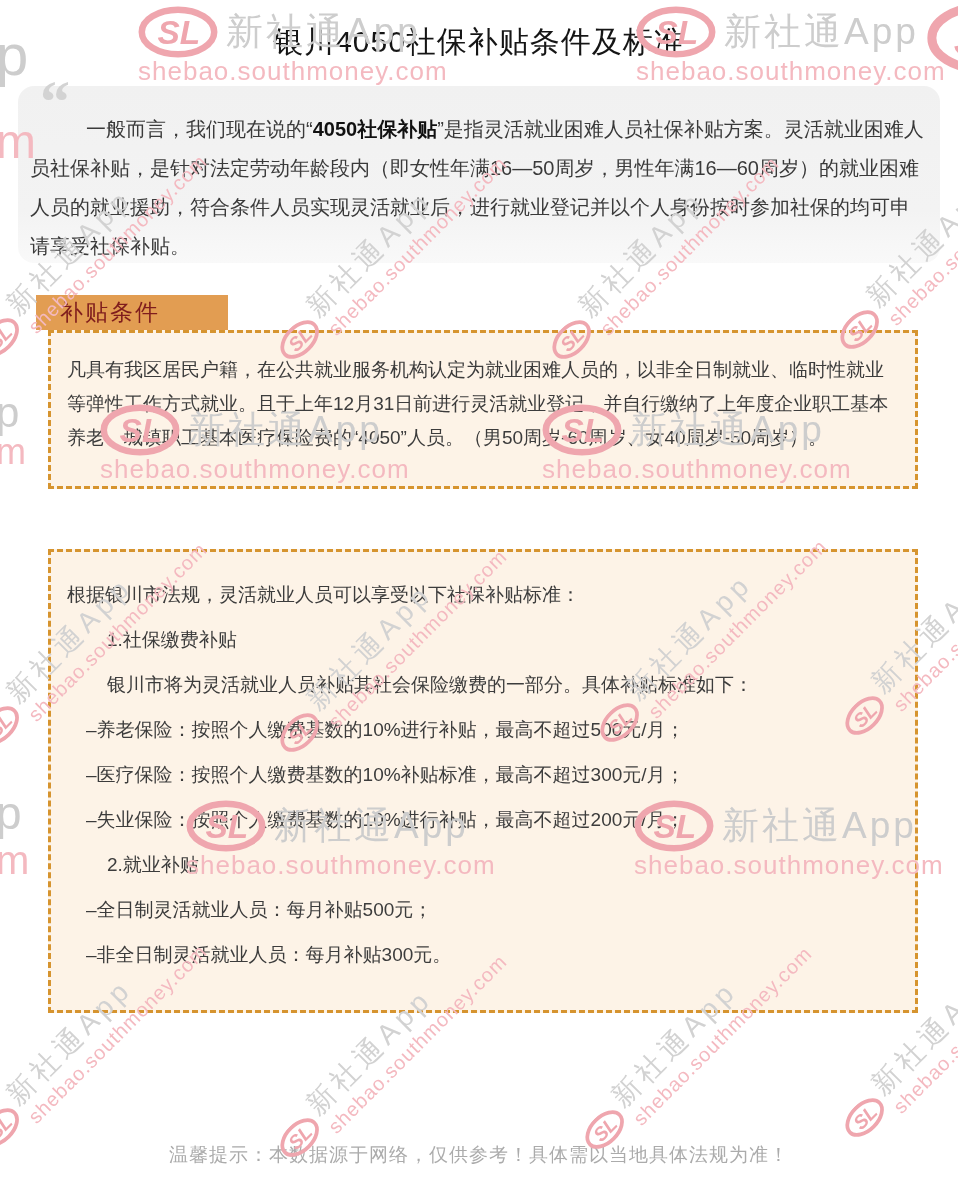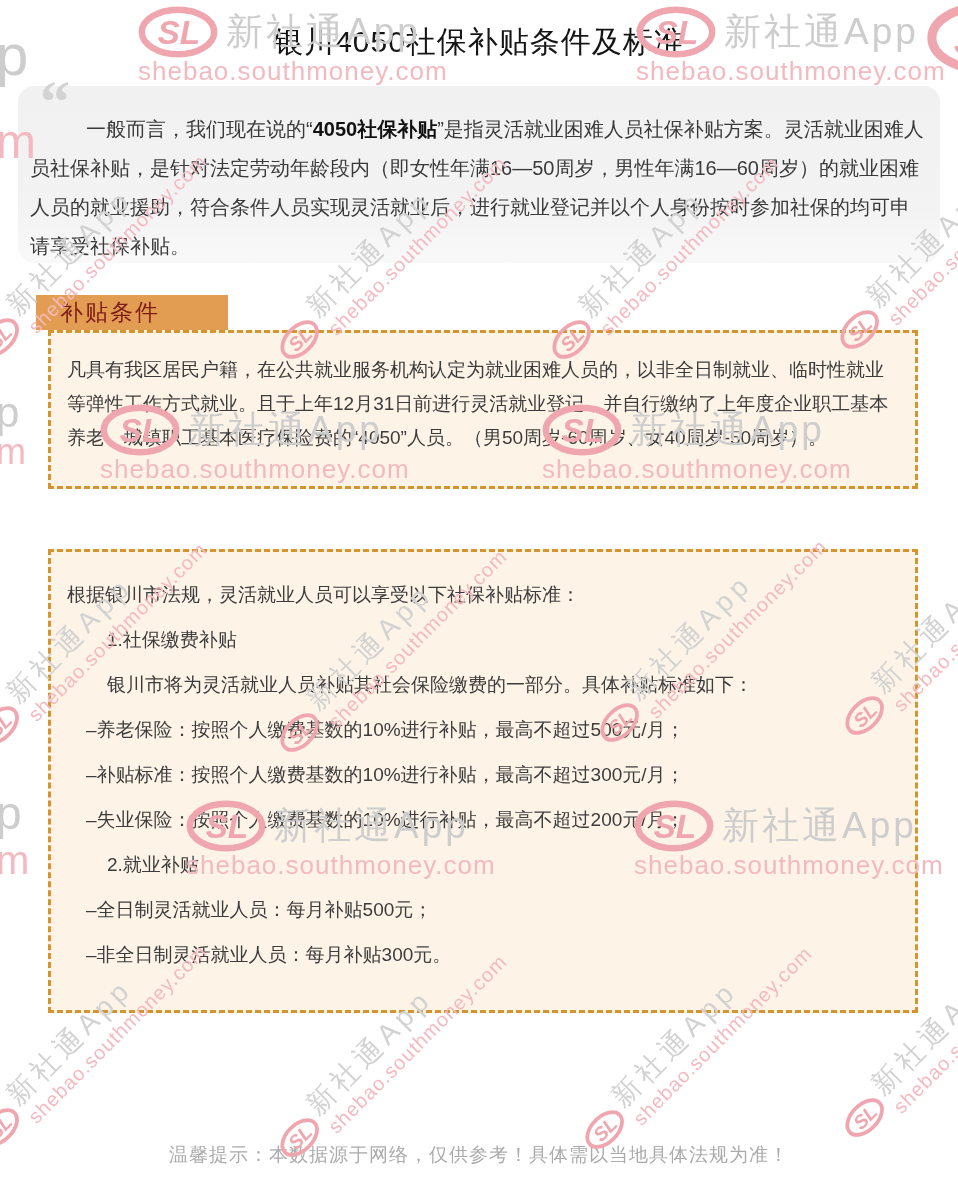--- a/index.html
+++ b/index.html
@@ -69,21 +69,21 @@
     <div class="sec-header h1">补贴条件</div>
     <div class="dash-box box1">
       <p class="bp">凡具有我区居民户籍，在公共就业服务机构认定为就业困难人员的，以非全日制就业、临时性就业等弹性工作方式就业。且于上年12月31日前进行灵活就业登记，并自行缴纳了上年度企业职工基本养老、城镇职工基本医疗保险费的“4050”人员。（男50周岁-60周岁、女40周岁-50周岁）。</p>
     </div>
 
     <div class="dash-box box2">
       <p class="bp">根据银川市法规，灵活就业人员可以享受以下社保补贴标准：</p>
       <p class="bp ind2">1.社保缴费补贴</p>
       <p class="bp ind2">银川市将为灵活就业人员补贴其社会保险缴费的一部分。具体补贴标准如下：</p>
       <p class="bp ind1">–养老保险：按照个人缴费基数的10%进行补贴，最高不超过500元/月；</p>
-      <p class="bp ind1">–补贴标准：按照个人缴费基数的10%进行补贴，最高不超过300元/月；</p>
+      <p class="bp ind1">–医疗保险：按照个人缴费基数的10%补贴标准，最高不超过300元/月；</p>
       <p class="bp ind1">–失业保险：按照个人缴费基数的10%进行补贴，最高不超过200元/月；</p>
       <p class="bp ind2">2.就业补贴</p>
       <p class="bp ind1">–全日制灵活就业人员：每月补贴500元；</p>
       <p class="bp ind1">–非全日制灵活就业人员：每月补贴300元。</p>
     </div>
 
     <div class="footer">温馨提示：本数据源于网络，仅供参考！具体需以当地具体法规为准！</div>
   </div>
 
   <div class="wm-layer">

